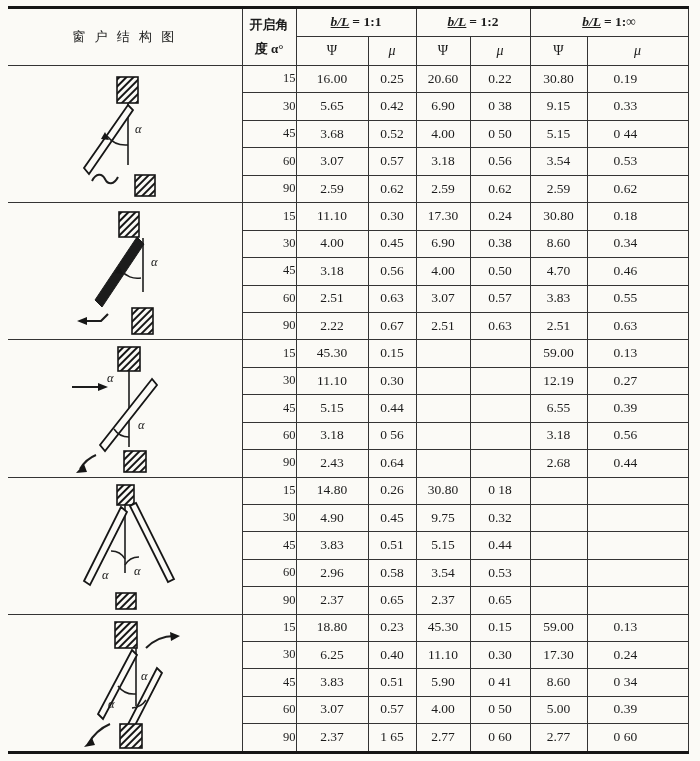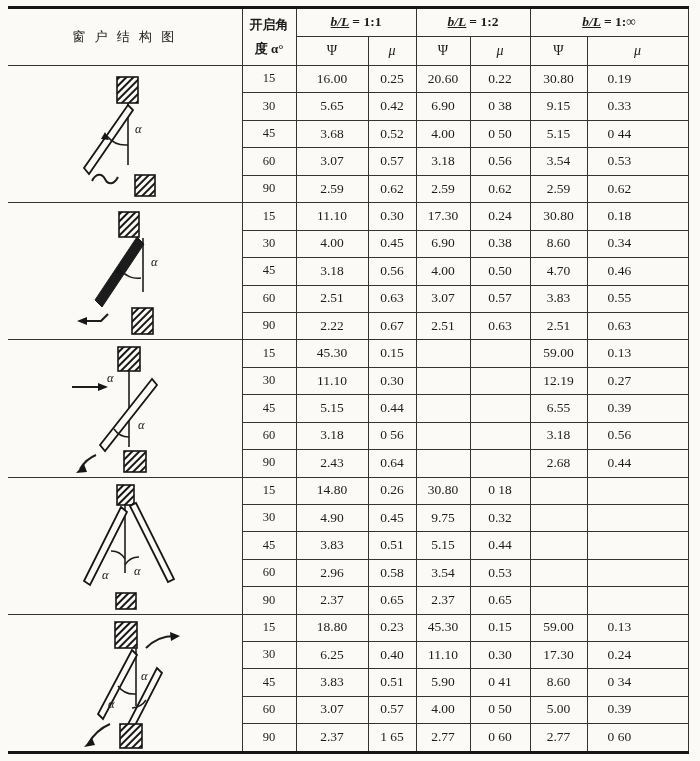--- a/index.html
+++ b/index.html
@@ -29,23 +29,23 @@
   th.diag-h{
     border-left:none;
     font-weight:normal;font-size:13px;letter-spacing:3px;
   }
   th.angle-h{font-weight:bold;font-size:13px;line-height:1.85;margin-left:44px;}
   th.grp{font-size:13.5px;}
   th.grp i{font-style:italic;margin-right:3px;text-decoration:underline;}
   th.psi{font-size:14px;font-weight:normal;}
   th.mu{font-size:14px;font-style:italic;font-weight:normal;}
   td.diag{border-left:none;background:#fbfaf6;}
-  td.ang{font-size:12.5px;}
+  td.ang{font-size:12.5px;text-align:right;}
   td.val{font-size:13.5px;}
-  td.last{text-align:left;padding-left:20px;}
+  td.last{text-align:left;padding-left:26px;}
   svg{display:block;margin:0 auto;}
   .al{font-style:italic;font-size:12.5px;font-family:"Liberation Serif",serif;fill:#161616;}
   .ink{stroke:#1d1d1d;fill:none;}
 </style>
 </head>
 <body>
 
 <div class="page">
 <table class="tbl">
   <colgroup>

